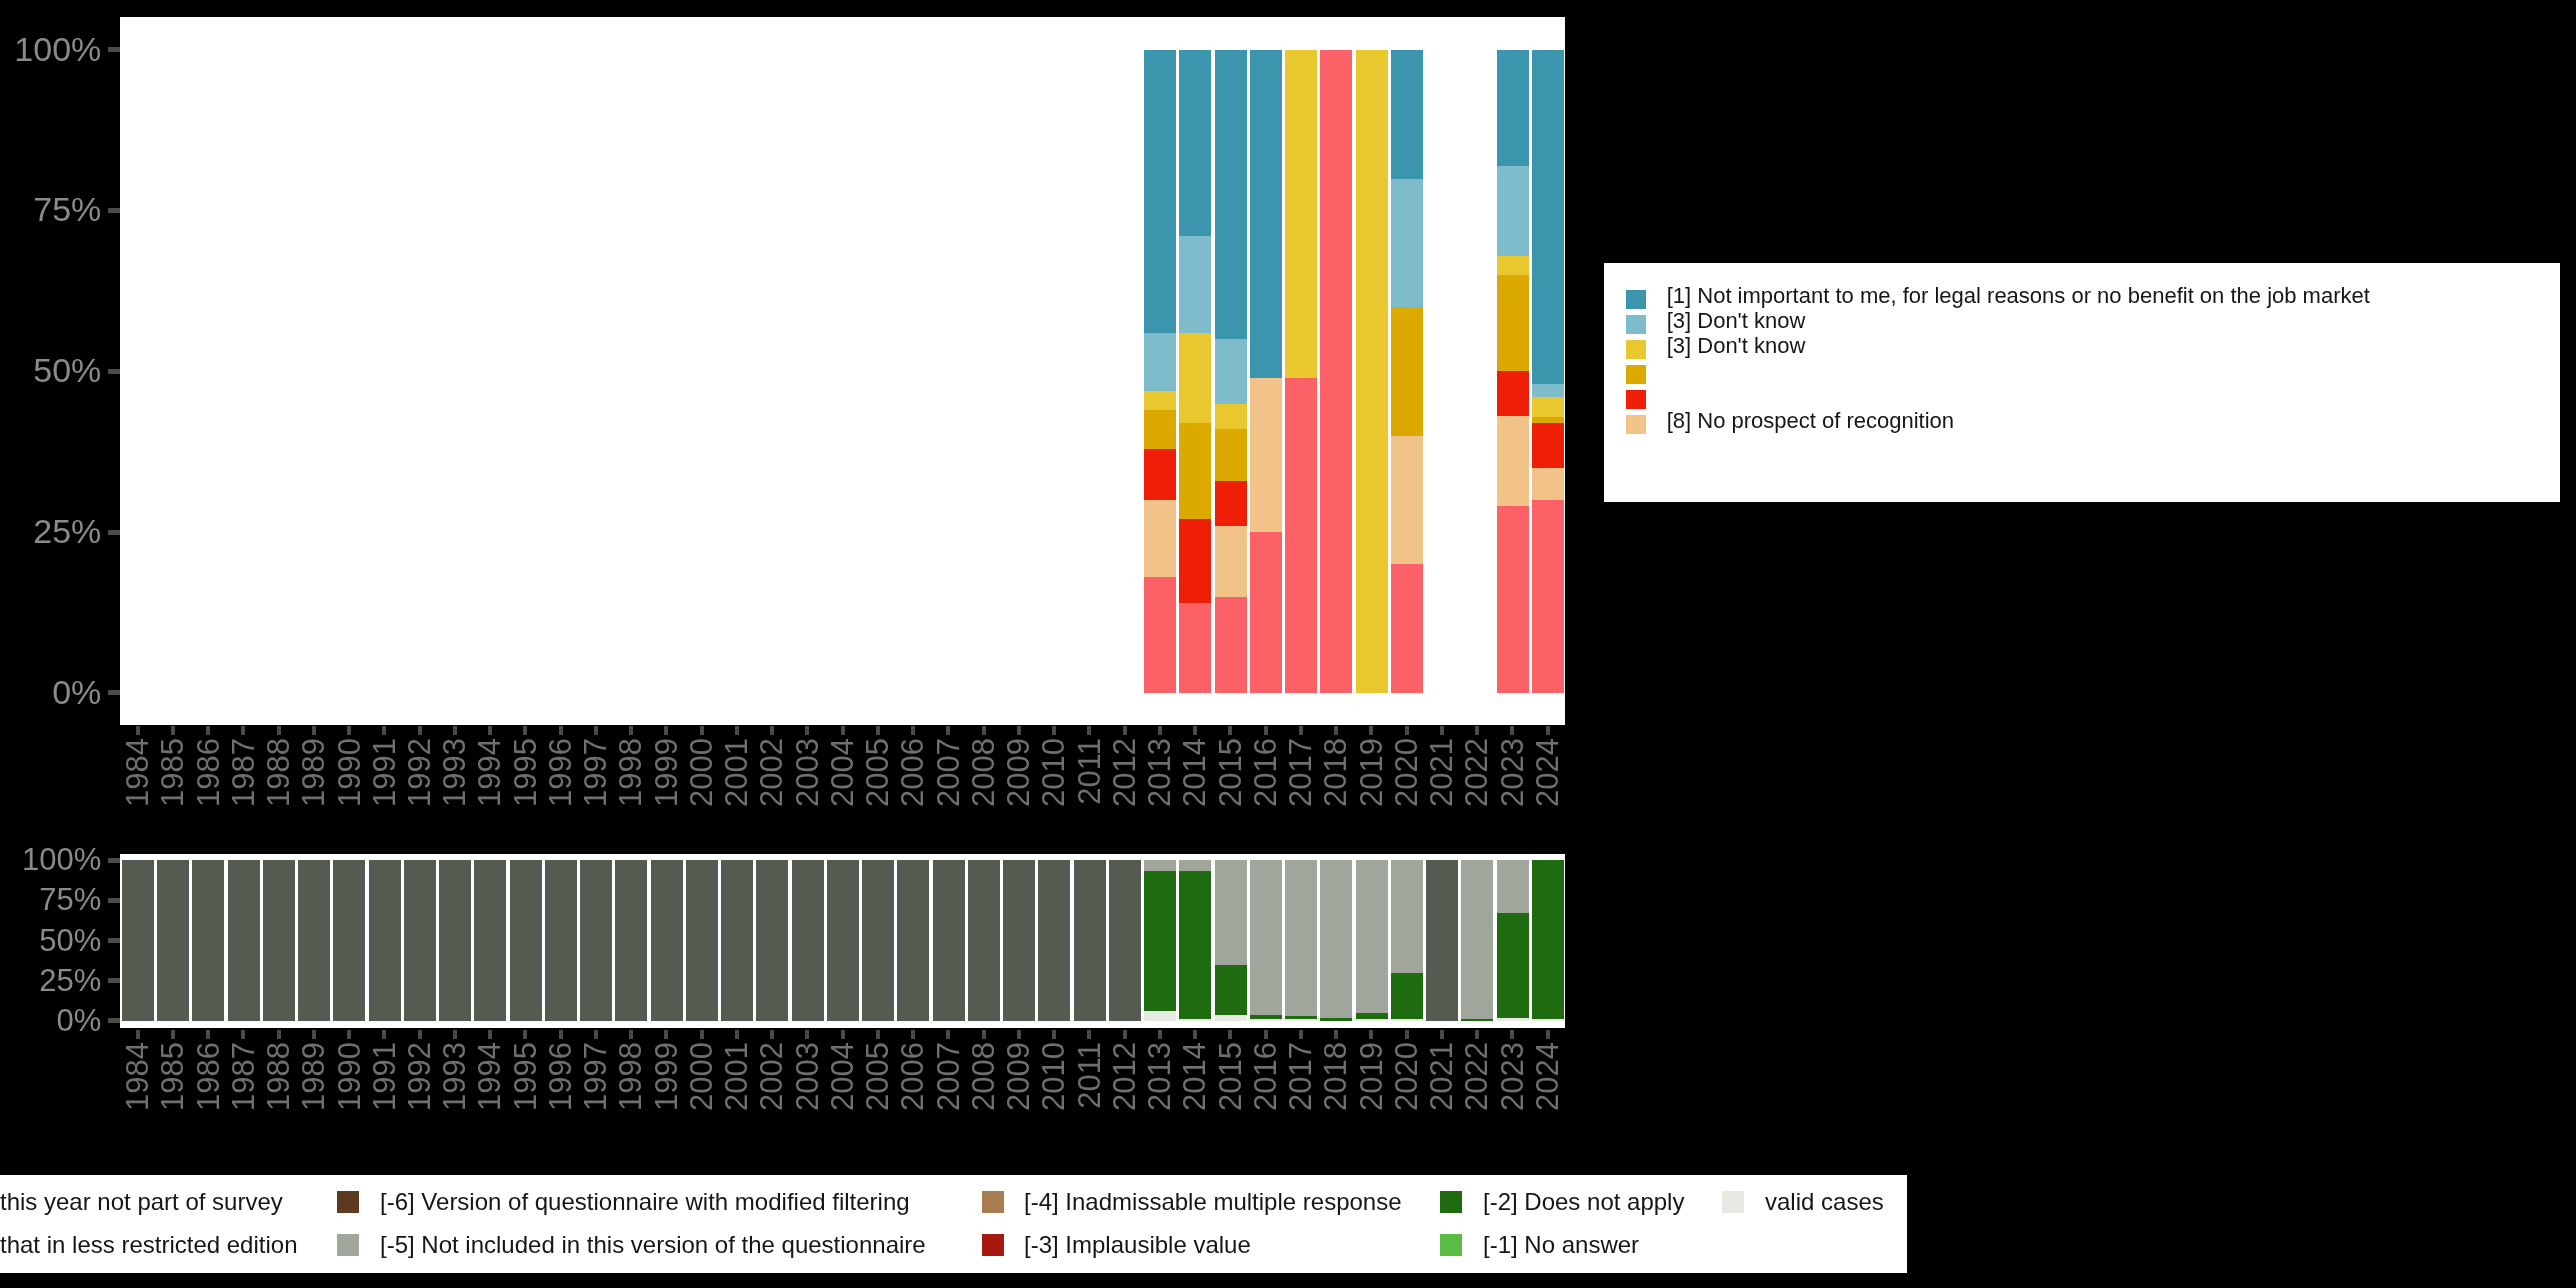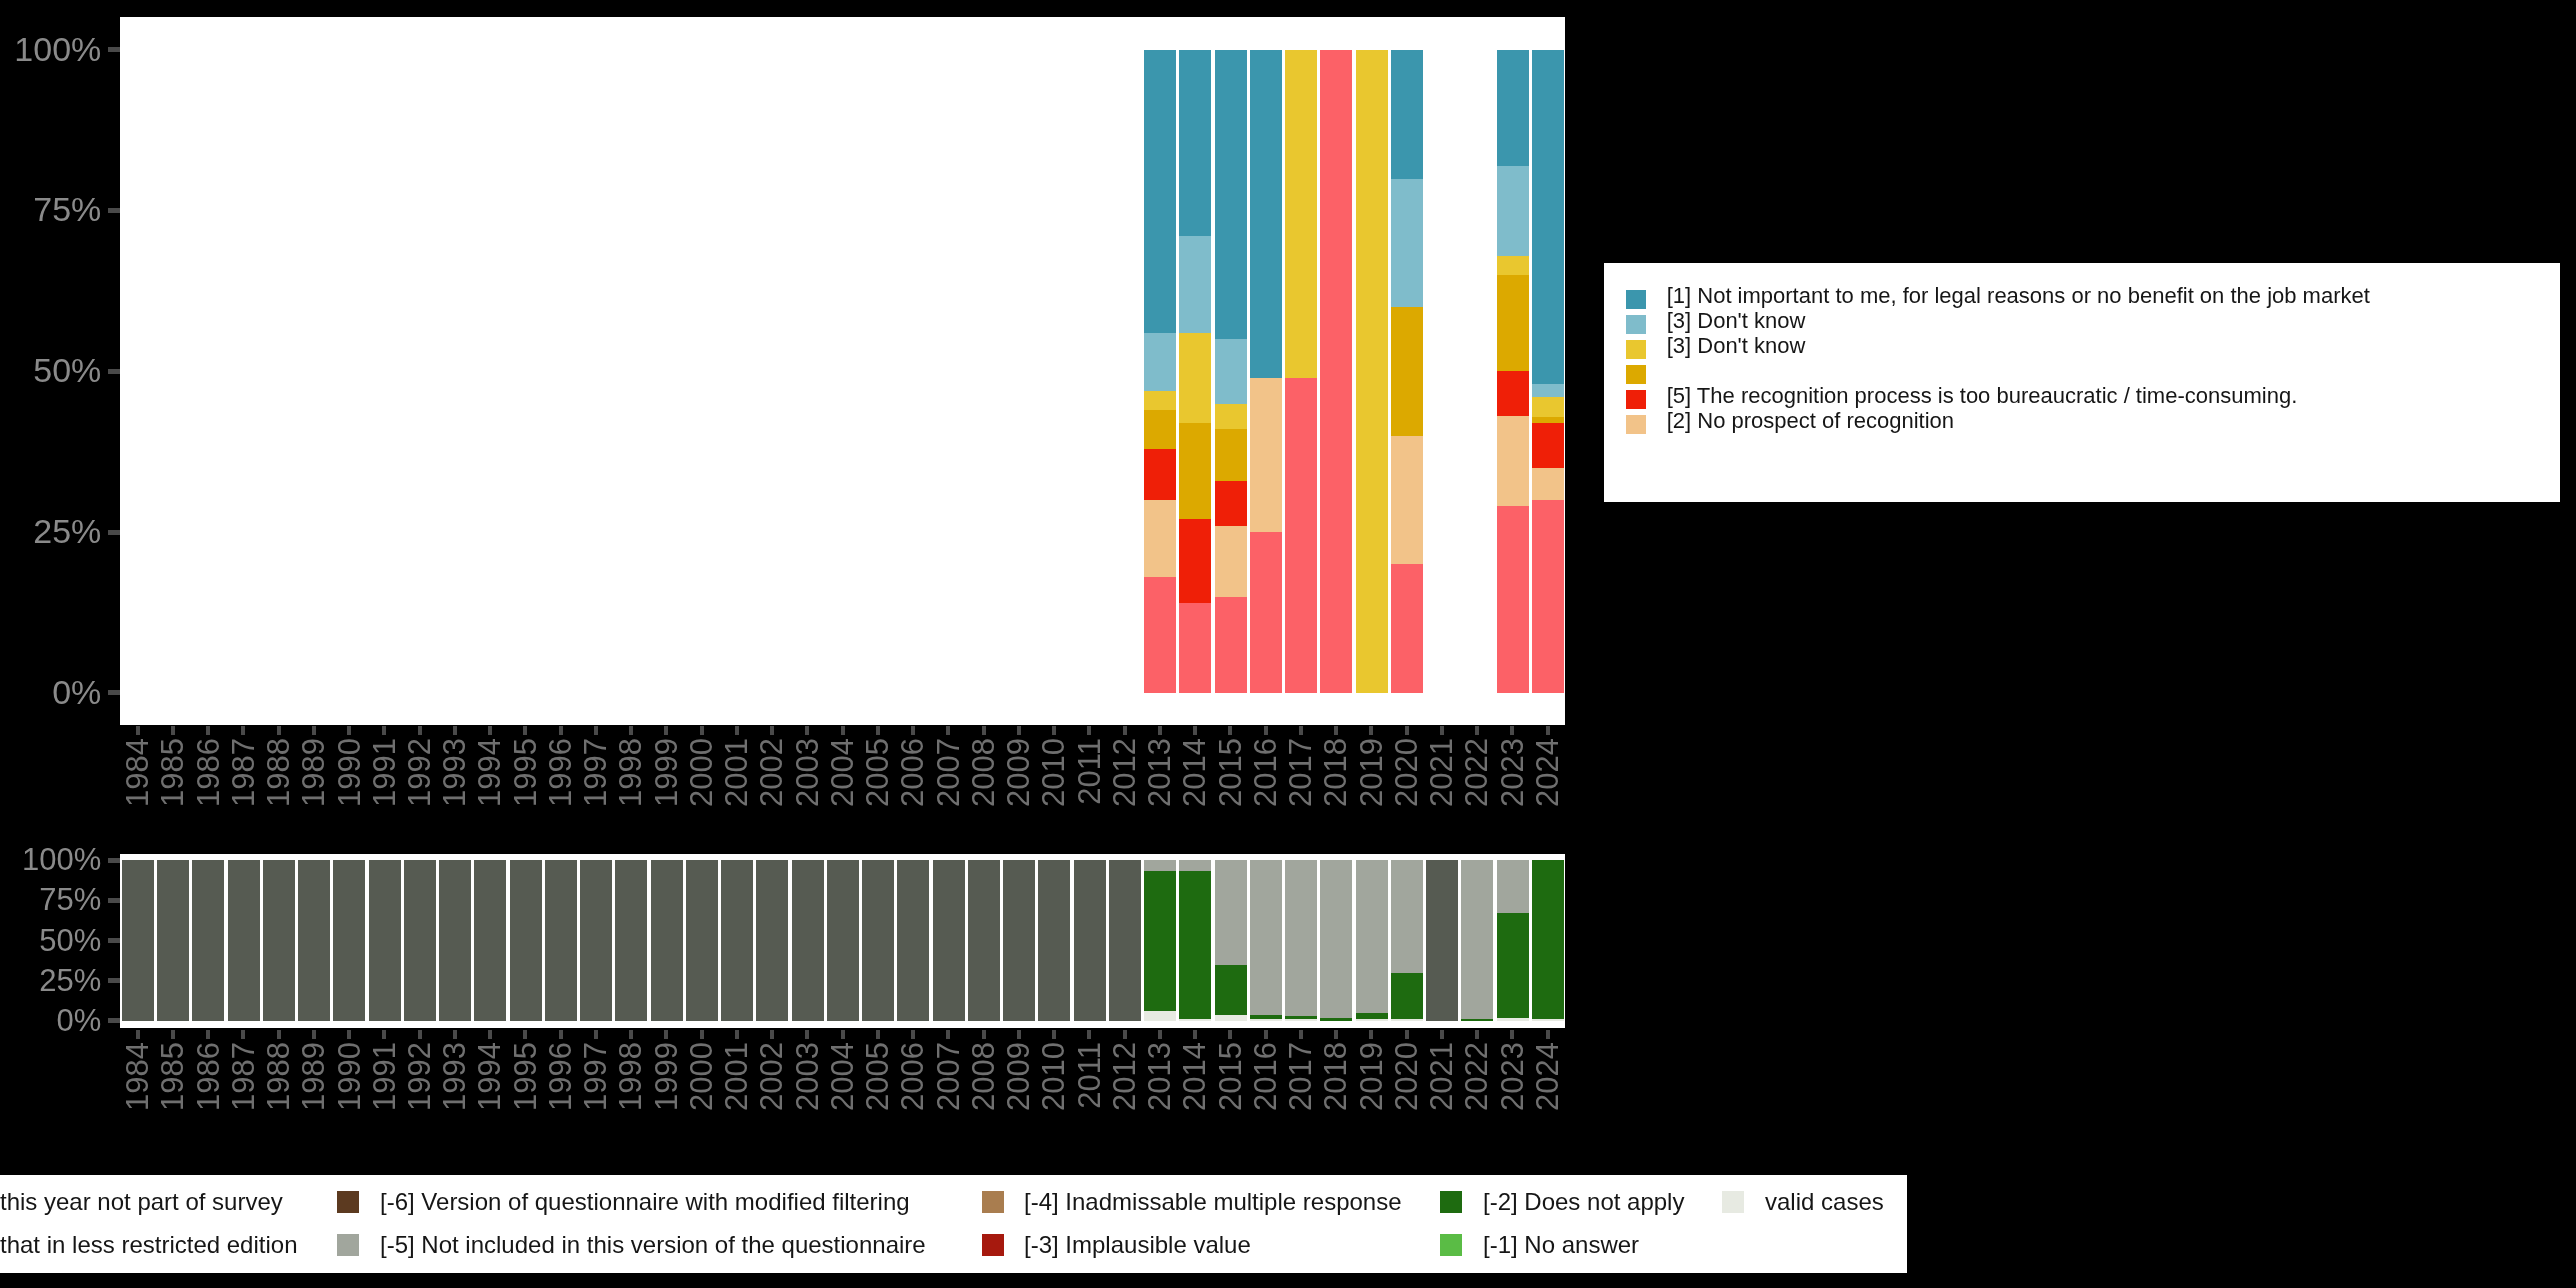--- a/index.html
+++ b/index.html
@@ -141,25 +141,24 @@
       </div>
       <div class="lrow" style="height: 25px;">
         <div class="lswatch" style="width: 20.6px; height: 19px; margin-left: 21.5px; margin-right: 20.6px; background: rgb(233, 199, 47);"></div>
         <div class="llabel" style="font-size: 22px;">[3] Don't know</div>
       </div>
       <div class="lrow" style="height: 25px;">
         <div class="lswatch" style="width: 20.6px; height: 19px; margin-left: 21.5px; margin-right: 20.6px; background: rgb(220, 169, 0);"></div>
       </div>
       <div class="lrow" style="height: 25px;">
         <div class="lswatch" style="width: 20.6px; height: 19px; margin-left: 21.5px; margin-right: 20.6px; background: rgb(239, 31, 7);"></div>
-        <div class="llabel" style="font-size: 22px;">[5] The recognition process is too bureaucratic / time-consuming.</div>
       </div>
       <div class="lrow" style="height: 25px;">
         <div class="lswatch" style="width: 20.6px; height: 19px; margin-left: 21.5px; margin-right: 20.6px; background: rgb(242, 195, 137);"></div>
-        <div class="llabel" style="font-size: 22px;">[2] No prospect of recognition</div>
+        <div class="llabel" style="font-size: 22px;">[8] No prospect of recognition</div>
       </div>
     </div>
   <div id="plot-missings" class="plot" style="left: 120px; top: 854px; width: 1445px; height: 174px;"></div>
   <div id="axes-missings">
       <div class="xtick" style="left: 136px; top: 1030px; width: 4.3px; height: 9.4px;"></div>
       <div class="xlab" style="left: 82px; top: 1081px; width: 112px; height: 34px; line-height: 34px; font-size: 31px;">1984</div>
       <div class="xtick" style="left: 171px; top: 1030px; width: 4.3px; height: 9.4px;"></div>
       <div class="xlab" style="left: 117px; top: 1081px; width: 112px; height: 34px; line-height: 34px; font-size: 31px;">1985</div>
       <div class="xtick" style="left: 206px; top: 1030px; width: 4.3px; height: 9.4px;"></div>
       <div class="xlab" style="left: 153px; top: 1081px; width: 112px; height: 34px; line-height: 34px; font-size: 31px;">1986</div>

